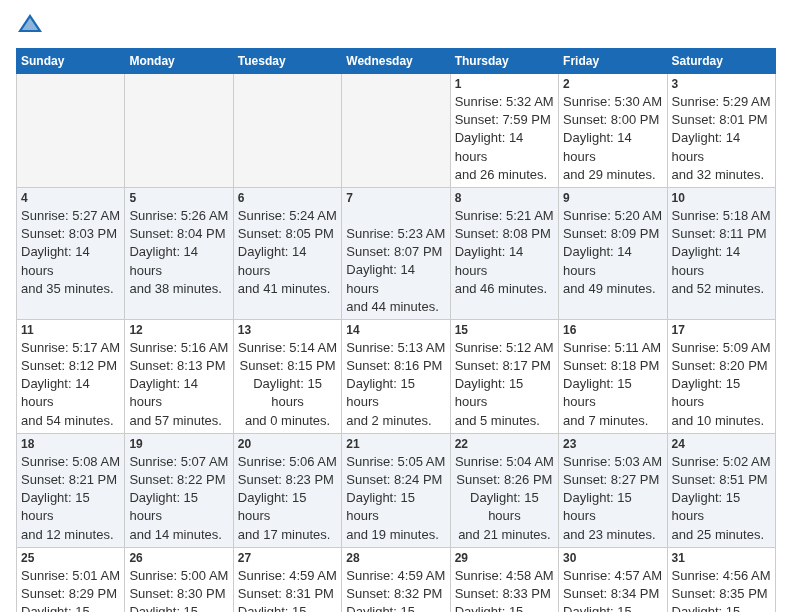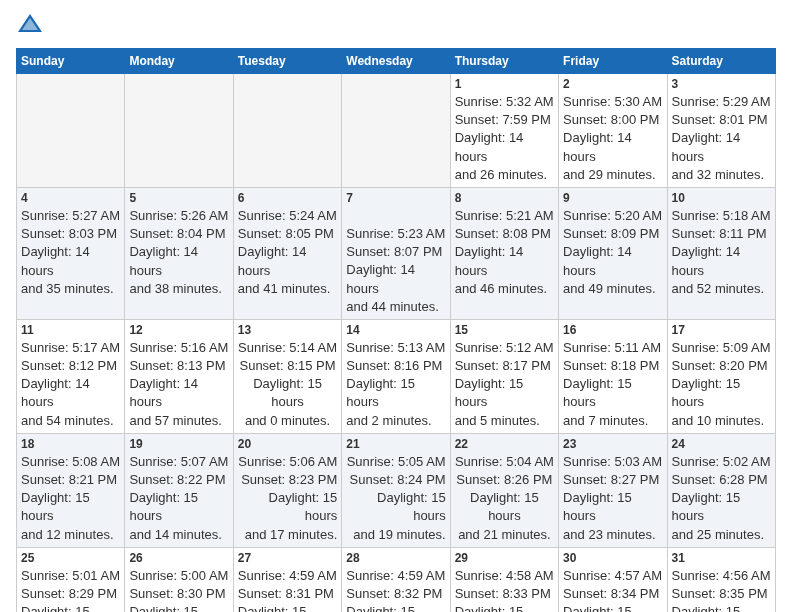--- a/index.html
+++ b/index.html
@@ -278,28 +278,28 @@
           </td>
           <td>
             <span class="day-num">19</span>
             <div class="day-info" style="white-space: pre-line;">Sunrise: 5:07 AM
 Sunset: 8:22 PM
 Daylight: 15 hours
 and 14 minutes.</div>
           </td>
           <td>
             <span class="day-num">20</span>
-            <div class="day-info" style="white-space: pre-line; text-align: right;">Sunrise: 5:06 AM
+            <div class="day-info" style="white-space: pre-line;">Sunrise: 5:06 AM
 Sunset: 8:23 PM
 Daylight: 15 hours
 and 17 minutes.</div>
           </td>
           <td>
             <span class="day-num">21</span>
-            <div class="day-info" style="white-space: pre-line; text-align: right;">Sunrise: 5:05 AM
+            <div class="day-info" style="white-space: pre-line;">Sunrise: 5:05 AM
 Sunset: 8:24 PM
 Daylight: 15 hours
 and 19 minutes.</div>
           </td>
           <td>
             <span class="day-num">22</span>
             <div class="day-info" style="white-space: pre-line; text-align: center;">Sunrise: 5:04 AM
 Sunset: 8:26 PM
 Daylight: 15 hours
 and 21 minutes.</div>
@@ -307,21 +307,21 @@
           <td>
             <span class="day-num">23</span>
             <div class="day-info" style="white-space: pre-line;">Sunrise: 5:03 AM
 Sunset: 8:27 PM
 Daylight: 15 hours
 and 23 minutes.</div>
           </td>
           <td>
             <span class="day-num">24</span>
             <div class="day-info" style="white-space: pre-line;">Sunrise: 5:02 AM
-Sunset: 6:28 PM
+Sunset: 8:51 PM
 Daylight: 15 hours
 and 25 minutes.</div>
           </td>
         </tr>
         <tr>
           <td>
             <span class="day-num">25</span>
             <div class="day-info" style="white-space: pre-line;">Sunrise: 5:01 AM
 Sunset: 8:29 PM
 Daylight: 15 hours

